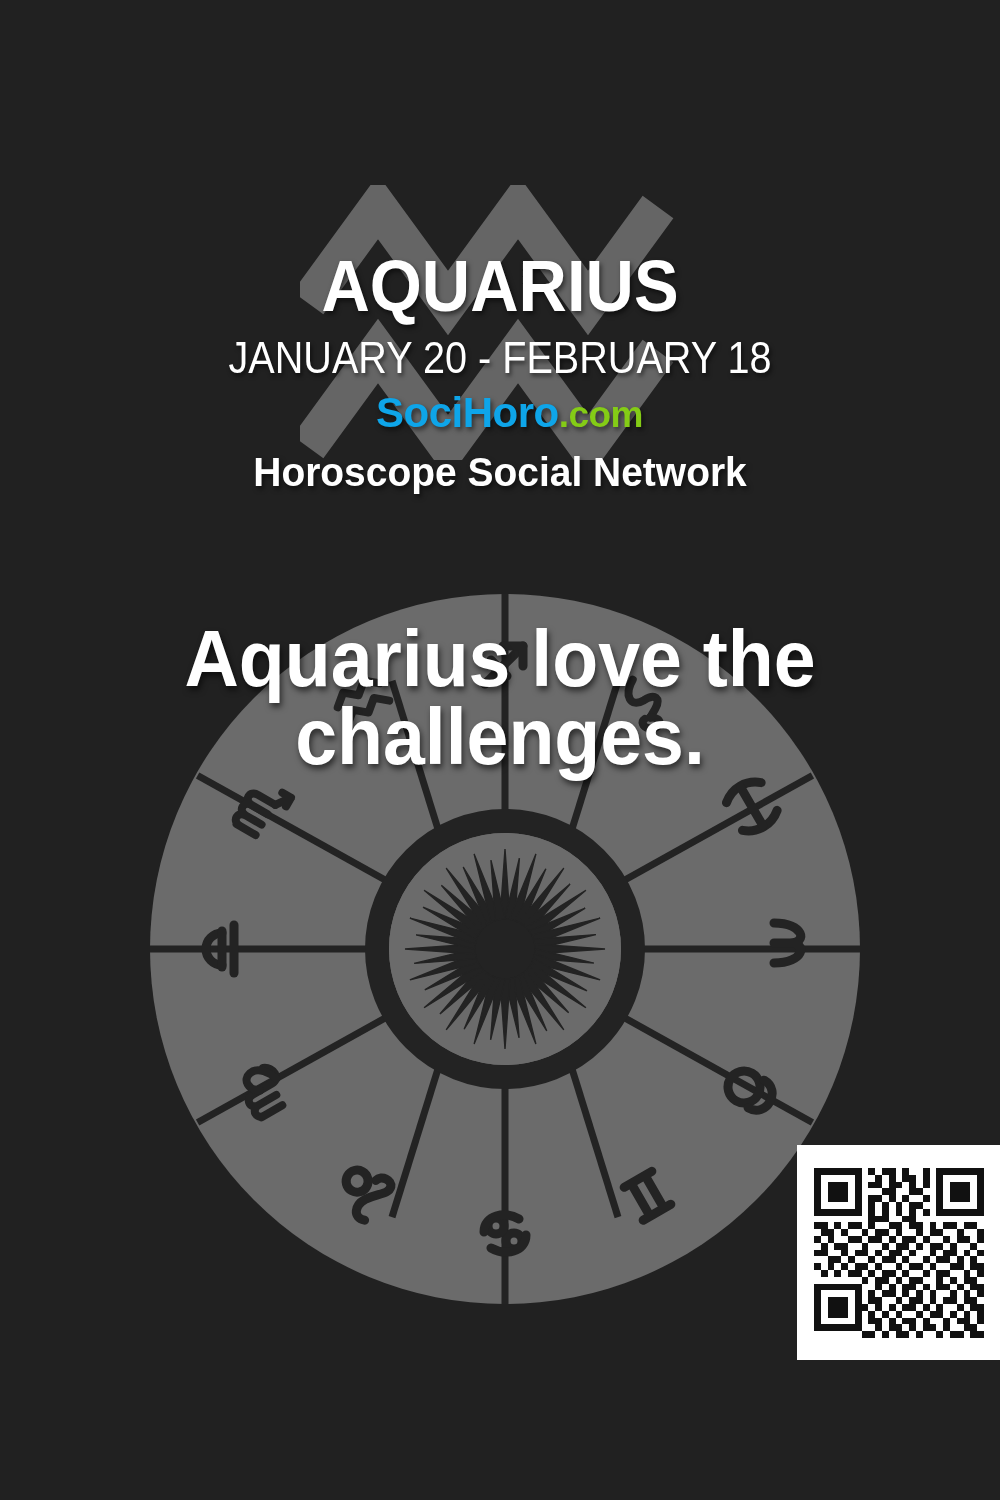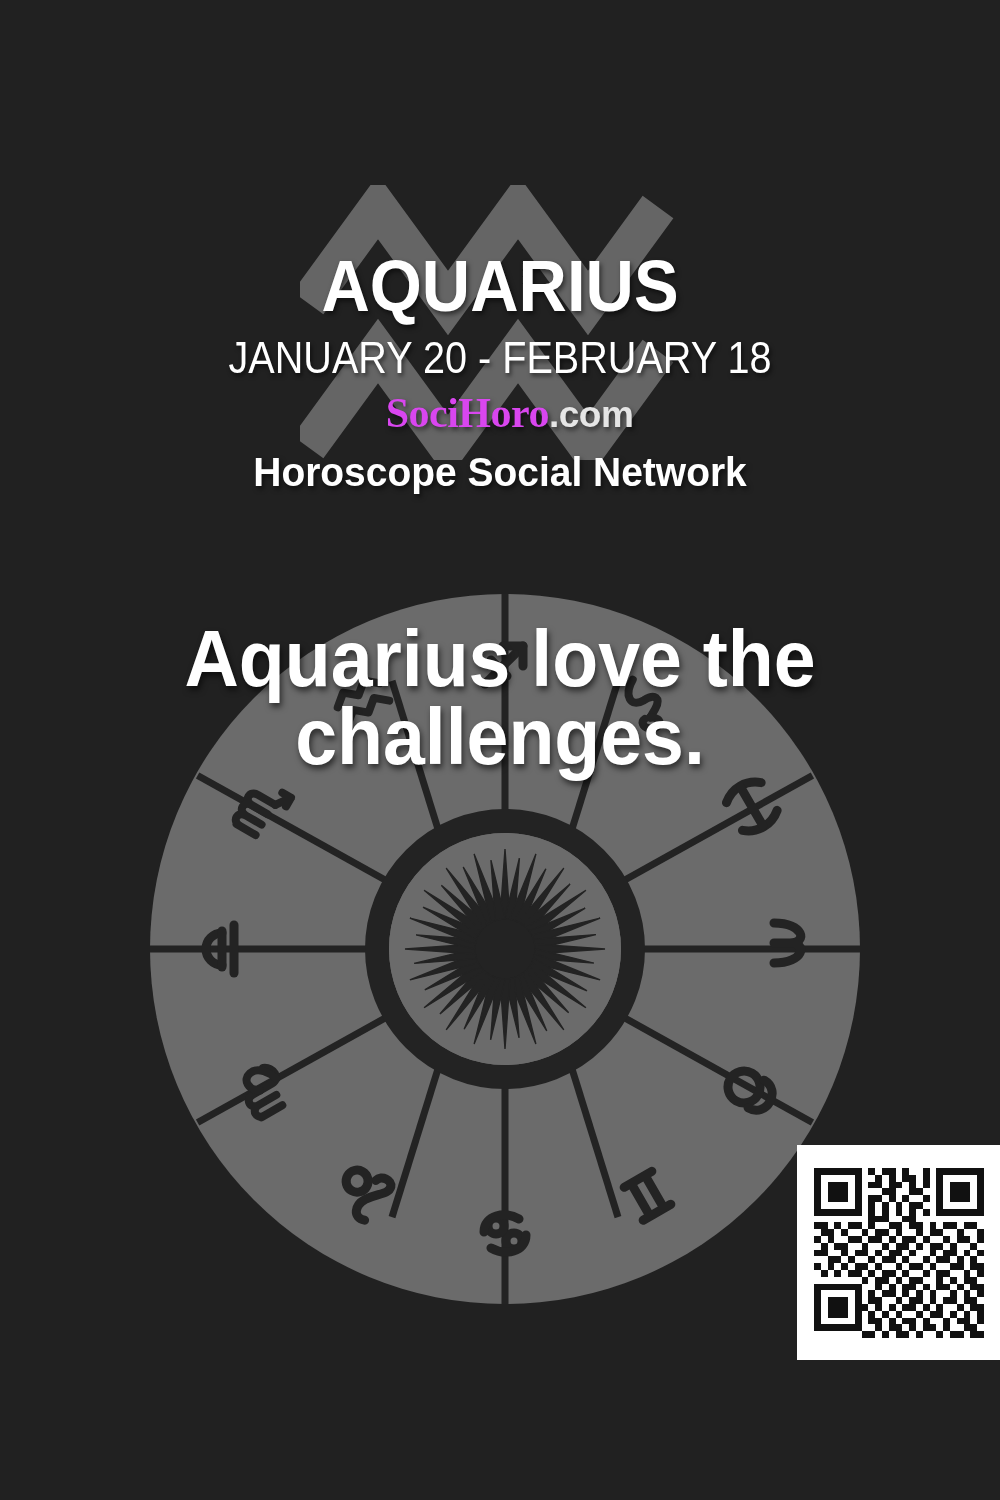--- a/index.html
+++ b/index.html
@@ -74,32 +74,32 @@
   }
   .brand {
     position: absolute;
     left: 0; right: 0;
     top: 392px;
     line-height: 42px;
     white-space: nowrap;
     text-shadow: 2px 3px 5px rgba(0,0,0,0.55);
   }
   .brand-name {
-    font-family: Liberation Serif, serif;
+    font-family: Liberation Sans, sans-serif;
     font-weight: bold;
     font-size: 42px;
-    color: #d946ef;
+    color: #0ea5e9;
     letter-spacing: -0.5px;
     margin-left: 19px;
   }
   .brand-tld {
     font-family: "Liberation Sans", sans-serif;
     font-weight: bold;
     font-size: 37px;
-    color: #e5e5e5;
+    color: #84cc16;
     letter-spacing: -0.5px;
   }
   .tagline {
     position: absolute;
     left: 0; right: 0;
     top: 452px;
     font-family: "Liberation Sans", sans-serif;
     font-weight: bold;
     font-size: 41px;
     line-height: 41px;

